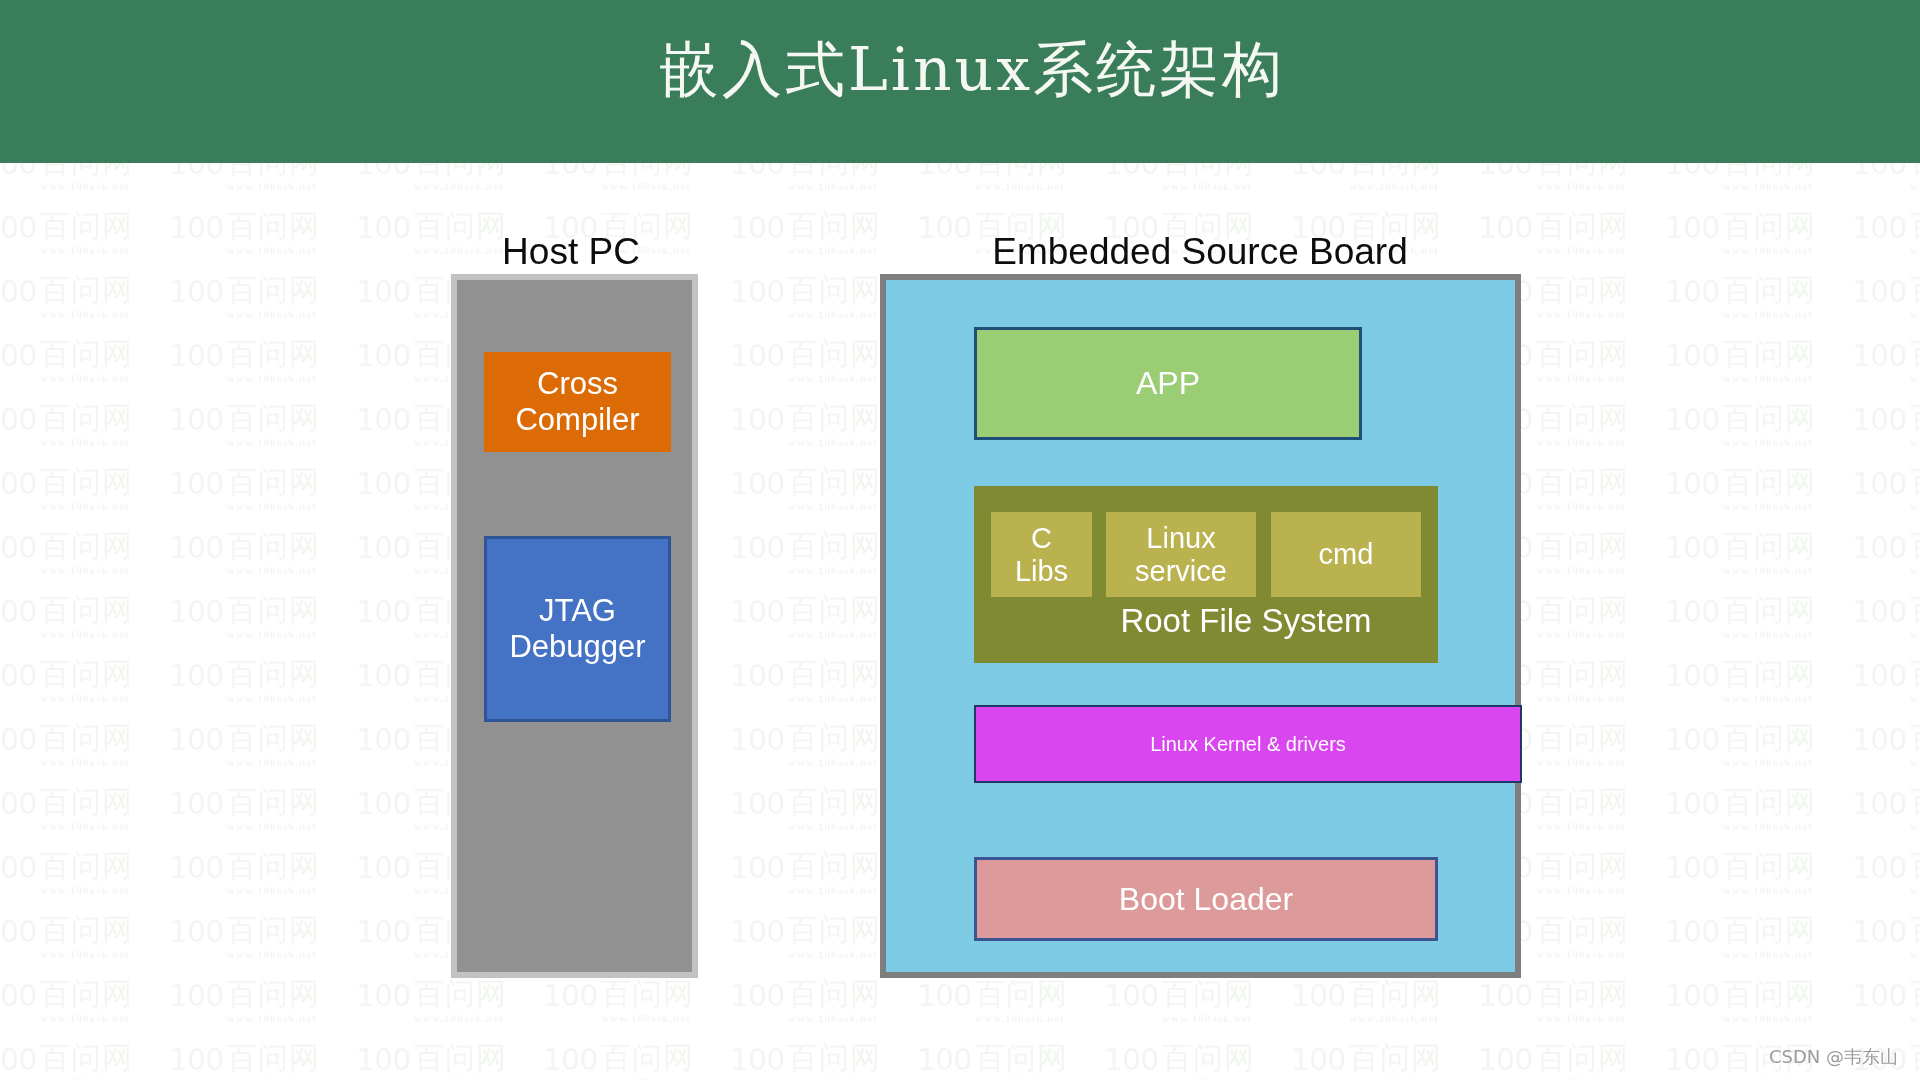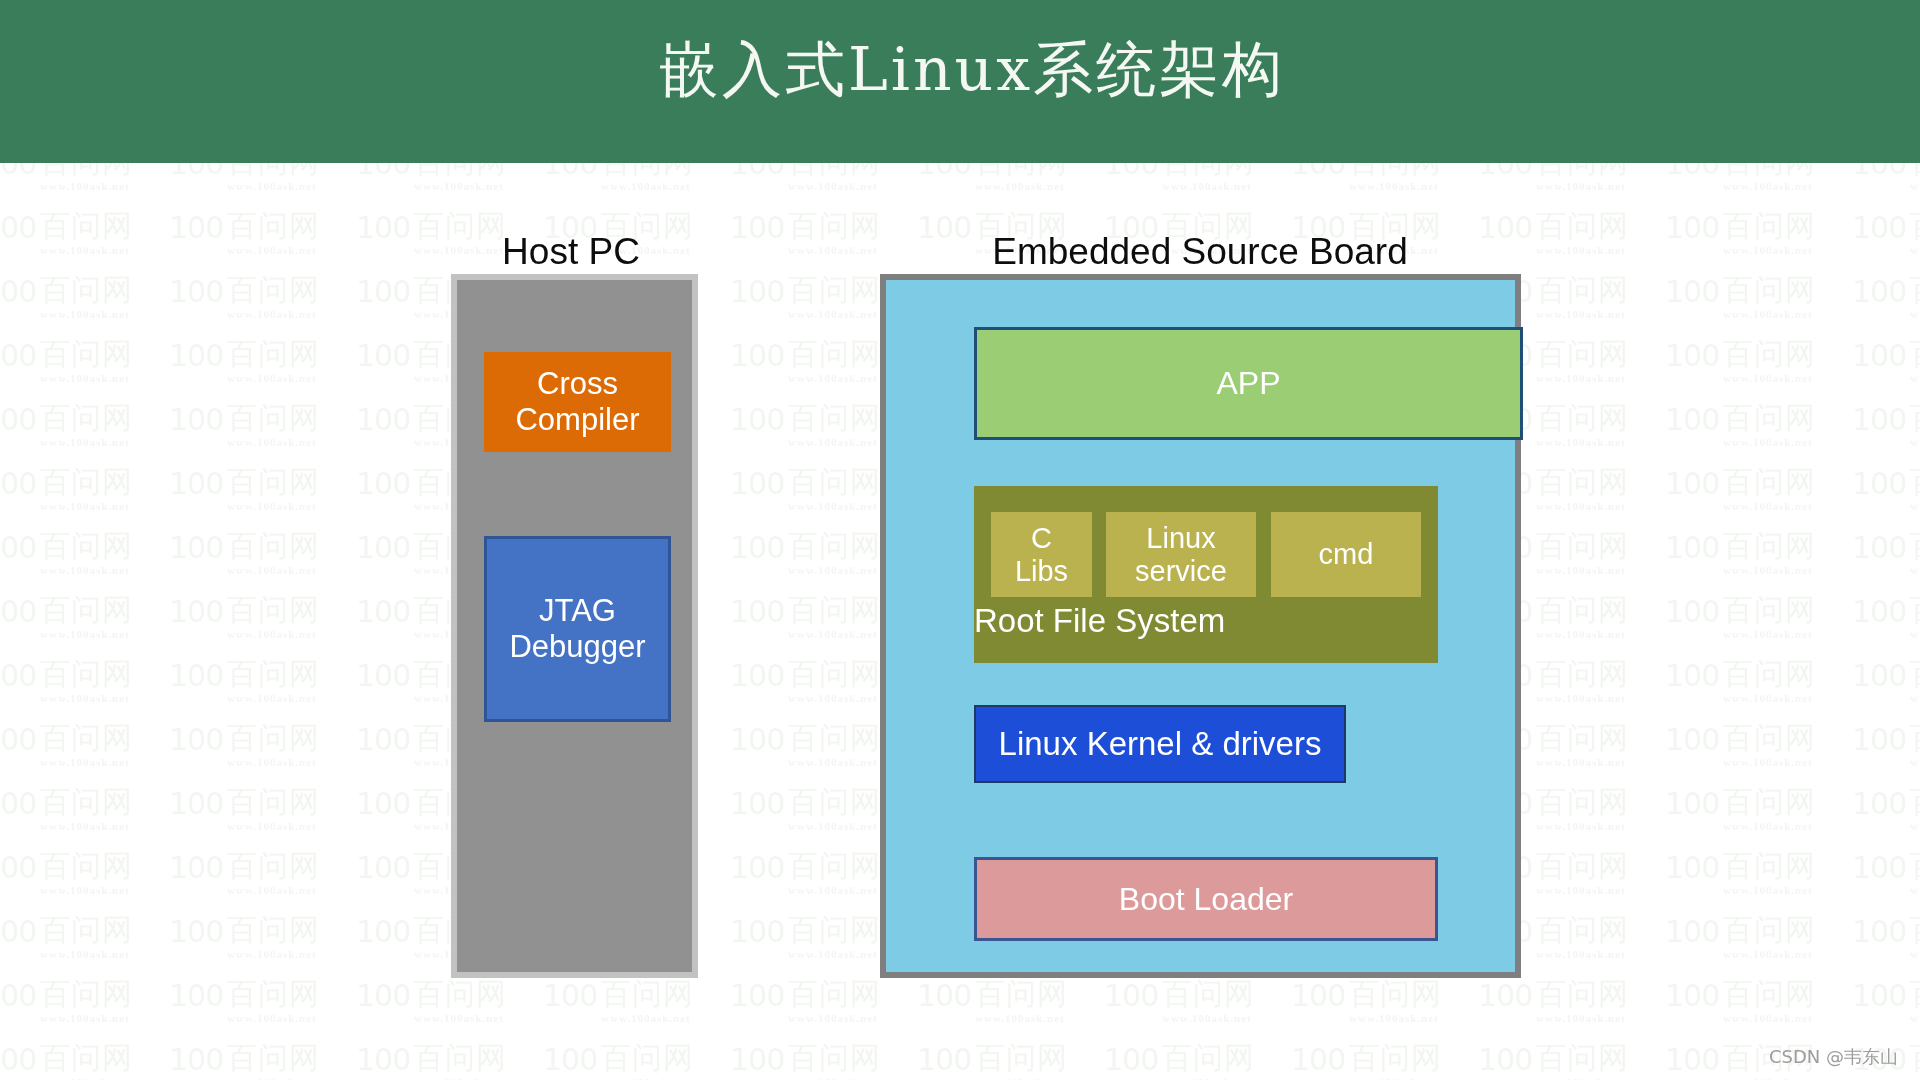--- a/index.html
+++ b/index.html
@@ -172,21 +172,21 @@
     width: 641px;
     height: 704px;
     background: #7ecbe6;
     border: 6px solid #7f7f7f;
   }
 
   #app-box {
     position: absolute;
     left: 958px;
     top: 327px;
-    width: 549px;
+    width: 388px;
     height: 113px;
     background: #9bcd74;
     border: 3px solid #1f4e79;
     display: flex;
     align-items: center;
     justify-content: center;
     color: #ffffff;
     font-size: 32px;
   }
 
@@ -213,40 +213,40 @@
     height: 85px;
   }
   #rootfs-sub-0 { left: 17px;  width: 101px; }
   #rootfs-sub-1 { left: 132px; width: 150px; }
   #rootfs-sub-2 { left: 297px; width: 150px; }
   #rootfs-label {
     position: absolute;
     left: 0;
     top: 118px;
     width: 544px;
-    text-align: left;
+    text-align: center;
     color: #ffffff;
     font-size: 33px;
     line-height: 1;
     white-space: nowrap;
   }
 
   #kernel-box {
     position: absolute;
     left: 958px;
     top: 705px;
-    width: 372px;
+    width: 548px;
     height: 78px;
-    background: #1d4ed8;
+    background: #d946ef;
     border: 2px solid #1f3864;
     display: flex;
     align-items: center;
     justify-content: center;
     color: #ffffff;
-    font-size: 33px;
+    font-size: 20px;
   }
 
   #bootloader-box {
     position: absolute;
     left: 958px;
     top: 831px;
     width: 464px;
     height: 84px;
     background: #dc9a9a;
     border: 3px solid #3a5592;

